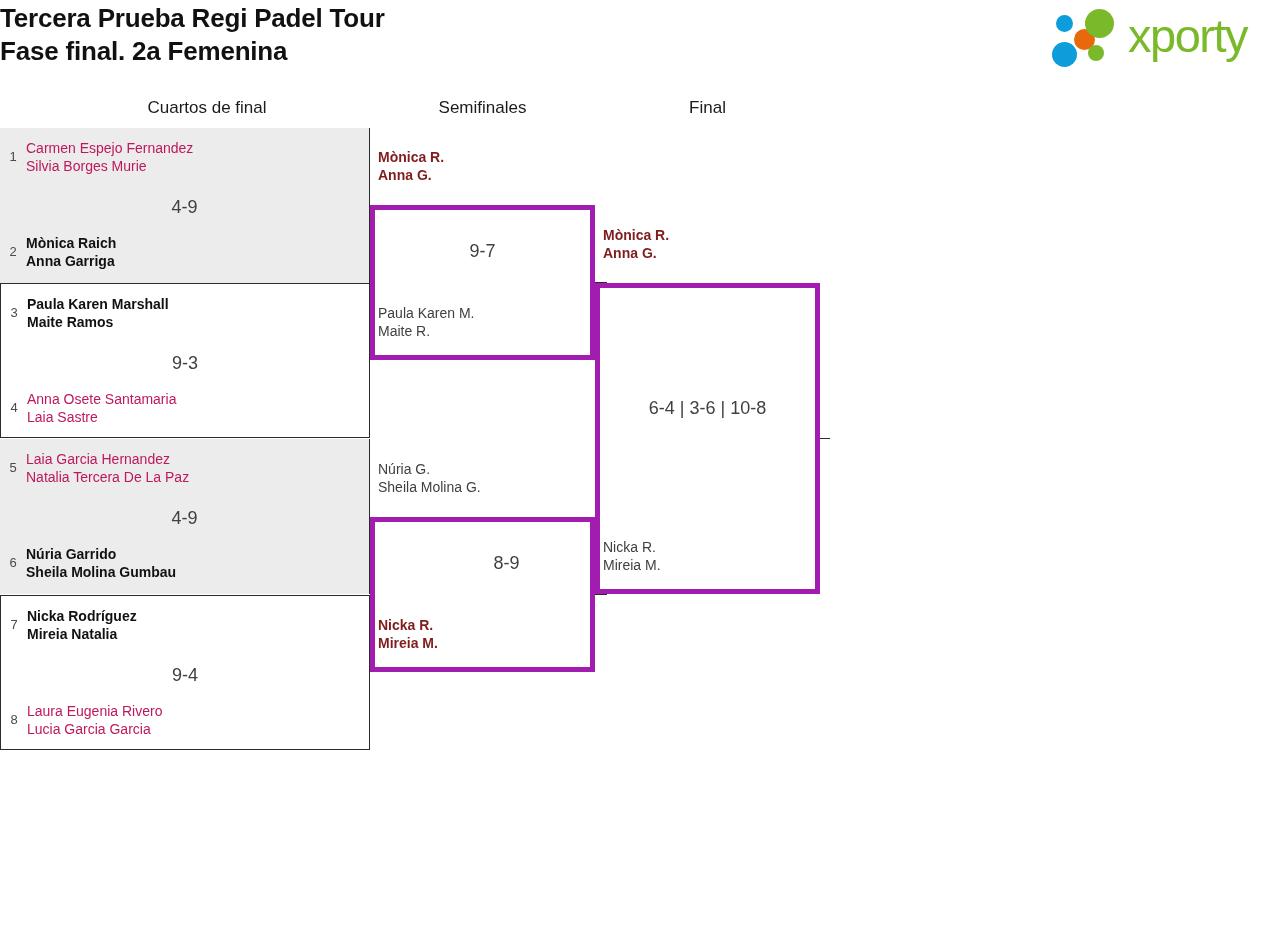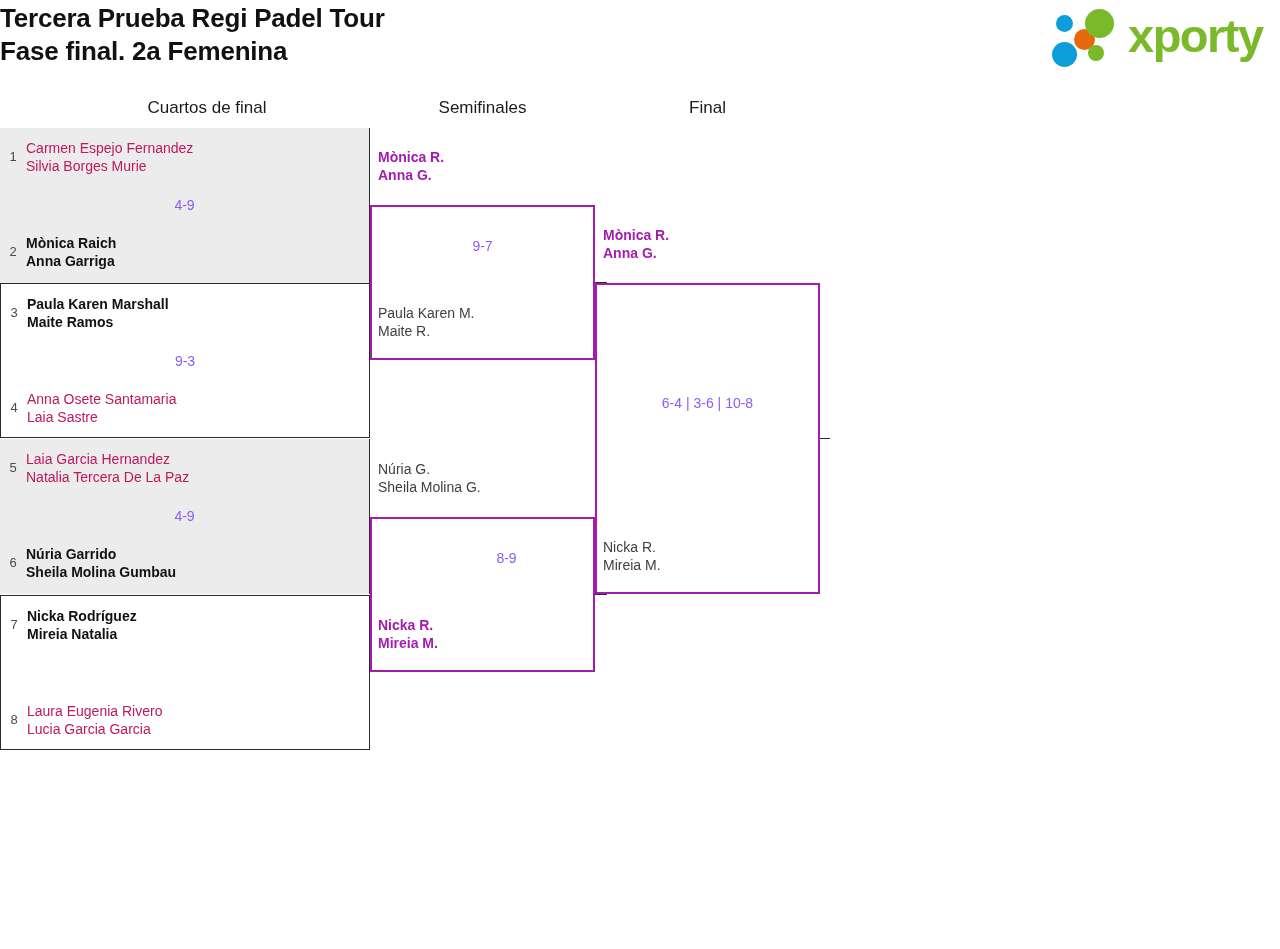--- a/index.html
+++ b/index.html
@@ -18,21 +18,21 @@
   #title {
     position:absolute; left:0; top:2px;
     font-size:26px; font-weight:bold; line-height:33px;
     color:#111111; letter-spacing:-0.2px; white-space:pre-line;
   }
   #logo { position:absolute; left:1052px; top:6px; width:224px; height:62px; }
   #logo-dots { position:absolute; left:0; top:3px; width:74px; height:58px; }
   .dot { position:absolute; border-radius:50%; }
   #logo-word {
     position:absolute; left:76px; top:2px;
-    font-size:47px; font-weight:bold; line-height:56px;
+    font-size:47px; font-weight:normal; line-height:56px;
     color:#7ab929; letter-spacing:-1.5px;
   }
 
   
   .round-head {
     position:absolute; top:96px; height:24px;
     font-size:17px; line-height:24px; color:#1c1c1c; text-align:center;
   }
   #head-qf { left:0px;   width:370px;padding-left:44px; }
   #head-sf { left:370px; width:225px; }
@@ -60,33 +60,33 @@
   .seed {
     width:26px; flex:0 0 26px; text-align:center;
     font-size:13px; color:#4a4a4a; line-height:38px;
   }
   .names { font-size:14px; line-height:18px; }
   .names .n { display:block; white-space:nowrap; }
   .loser  .names { color:#be185d; font-weight:normal; }
   .winner .names { color:#111111; font-weight:bold; }
   .score {
     position:absolute; width:100%; text-align:center;
-    font-size:14px; color:#8b5cf6;
+    font-size:18px; color:#404040;
   }
   .qf-match .score { top:69px; }
 
   
   .box {
-    position:absolute; border:2px solid #a21caf; background:#ffffff;
+    position:absolute; border:5px solid #a21caf; background:#ffffff;
   }
   .adv {
     position:absolute; font-size:14px; line-height:18px; white-space:nowrap;
   }
   .adv.loser  { color:#3f3f3f; font-weight:normal; }
-  .adv.winner { color:#a21caf; font-weight:bold; }
+  .adv.winner { color:#7f1d1d; font-weight:bold; }
 
   
   .stub { position:absolute; background:#2b2b2b; height:1px; }
 </style>
 </head>
 <body>
 
 <div id="header">
   <div id="title">Tercera Prueba Regi Padel Tour
 Fase final. 2a Femenina</div>
@@ -164,20 +164,21 @@
   </div>
 
   <div class="qf-match plain" style="top:467px;">
     <div class="team top winner">
       <span class="seed">7</span>
       <span class="names">
         <span class="n">Nicka Rodríguez</span>
         <span class="n">Mireia Natalia</span>
       </span>
     </div>
+    <div class="score">9-4</div>
     <div class="team bottom loser">
       <span class="seed">8</span>
       <span class="names">
         <span class="n">Laura Eugenia Rivero</span>
         <span class="n">Lucia Garcia Garcia</span>
       </span>
     </div>
   </div>
 
   <div class="adv winner" style="left:378px; top:20px;">

